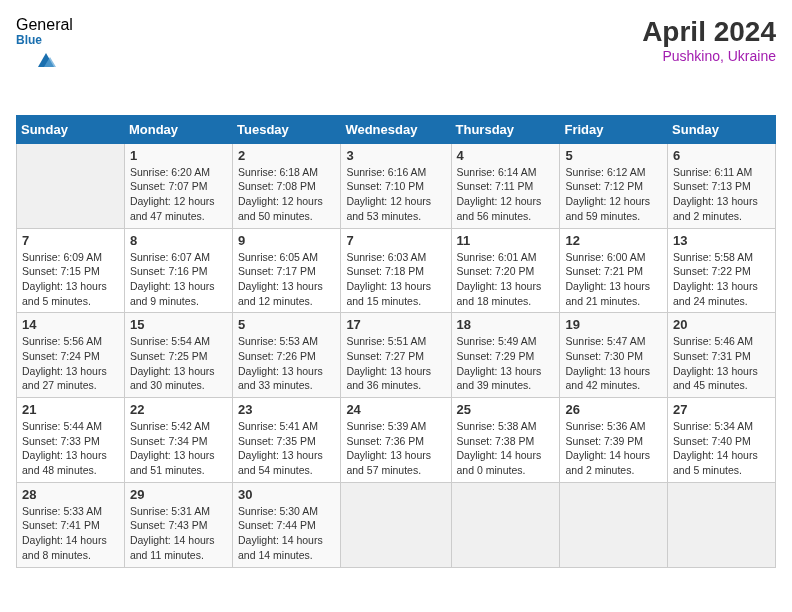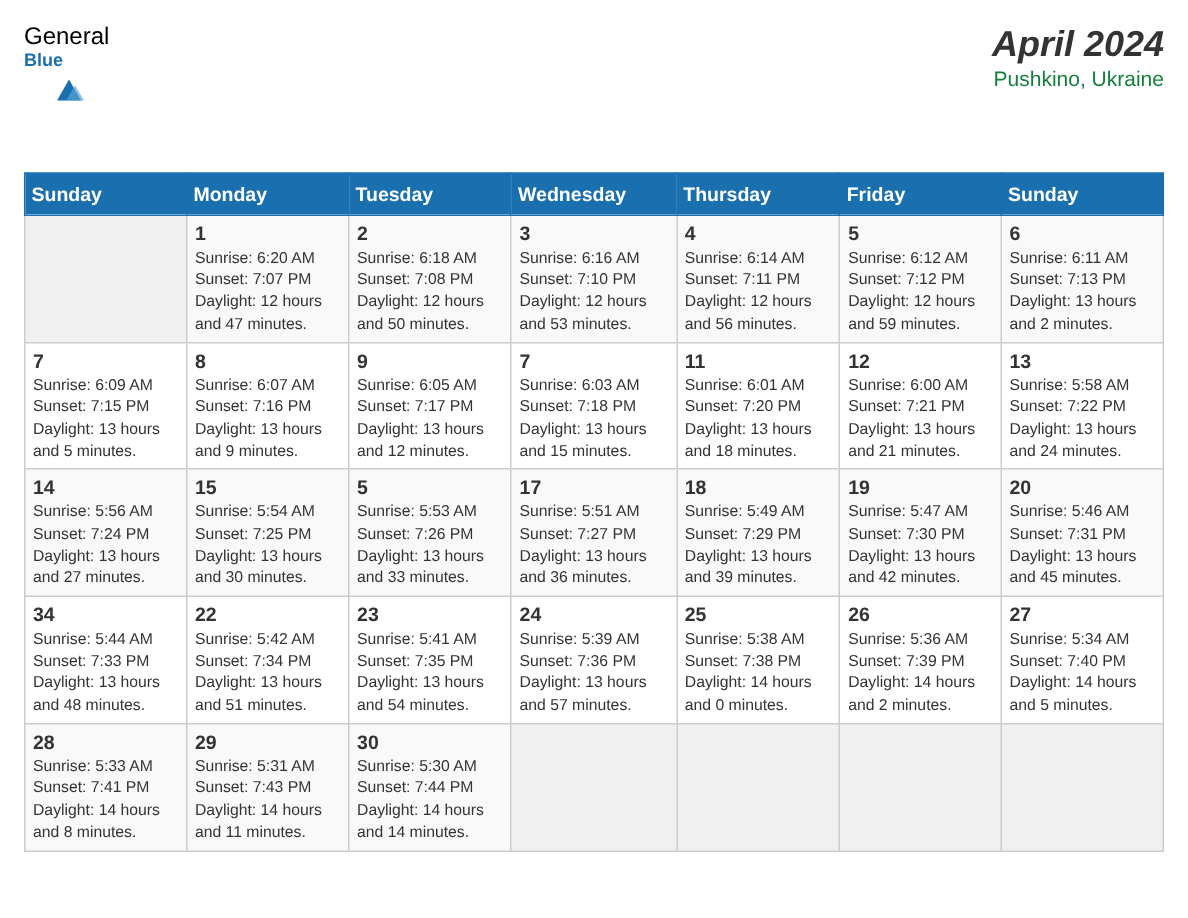--- a/index.html
+++ b/index.html
@@ -29,28 +29,27 @@
     .logo-icon {
       width: 24px;
       height: 24px;
       margin-left: 4px;
       margin-top: 2px;
     }
     .title-block {
       text-align: right;
     }
     .month-year {
-      font-size: 24px;
+      font-size: 28px;
       font-weight: bold;
       color: #333;
-      font-style: italic;
     }
     .location {
       font-size: 14px;
-      color: #15803d;
+      color: #a21caf;
     }
     table {
       width: 100%;
       border-collapse: collapse;
       font-size: 11px;
       margin-top: 42px;
     }
     thead tr th {
       background-color: #1a6faf;
       color: #fff;
@@ -204,21 +203,21 @@
           <span class="day-num">19</span>
           <div class="day-info">Sunrise: 5:47 AM<br>Sunset: 7:30 PM<br>Daylight: 13 hours<br>and 42 minutes.</div>
         </td>
         <td>
           <span class="day-num">20</span>
           <div class="day-info">Sunrise: 5:46 AM<br>Sunset: 7:31 PM<br>Daylight: 13 hours<br>and 45 minutes.</div>
         </td>
       </tr>
       <tr>
         <td>
-          <span class="day-num">34</span>
+          <span class="day-num">21</span>
           <div class="day-info">Sunrise: 5:44 AM<br>Sunset: 7:33 PM<br>Daylight: 13 hours<br>and 48 minutes.</div>
         </td>
         <td>
           <span class="day-num">22</span>
           <div class="day-info">Sunrise: 5:42 AM<br>Sunset: 7:34 PM<br>Daylight: 13 hours<br>and 51 minutes.</div>
         </td>
         <td>
           <span class="day-num">23</span>
           <div class="day-info">Sunrise: 5:41 AM<br>Sunset: 7:35 PM<br>Daylight: 13 hours<br>and 54 minutes.</div>
         </td>

